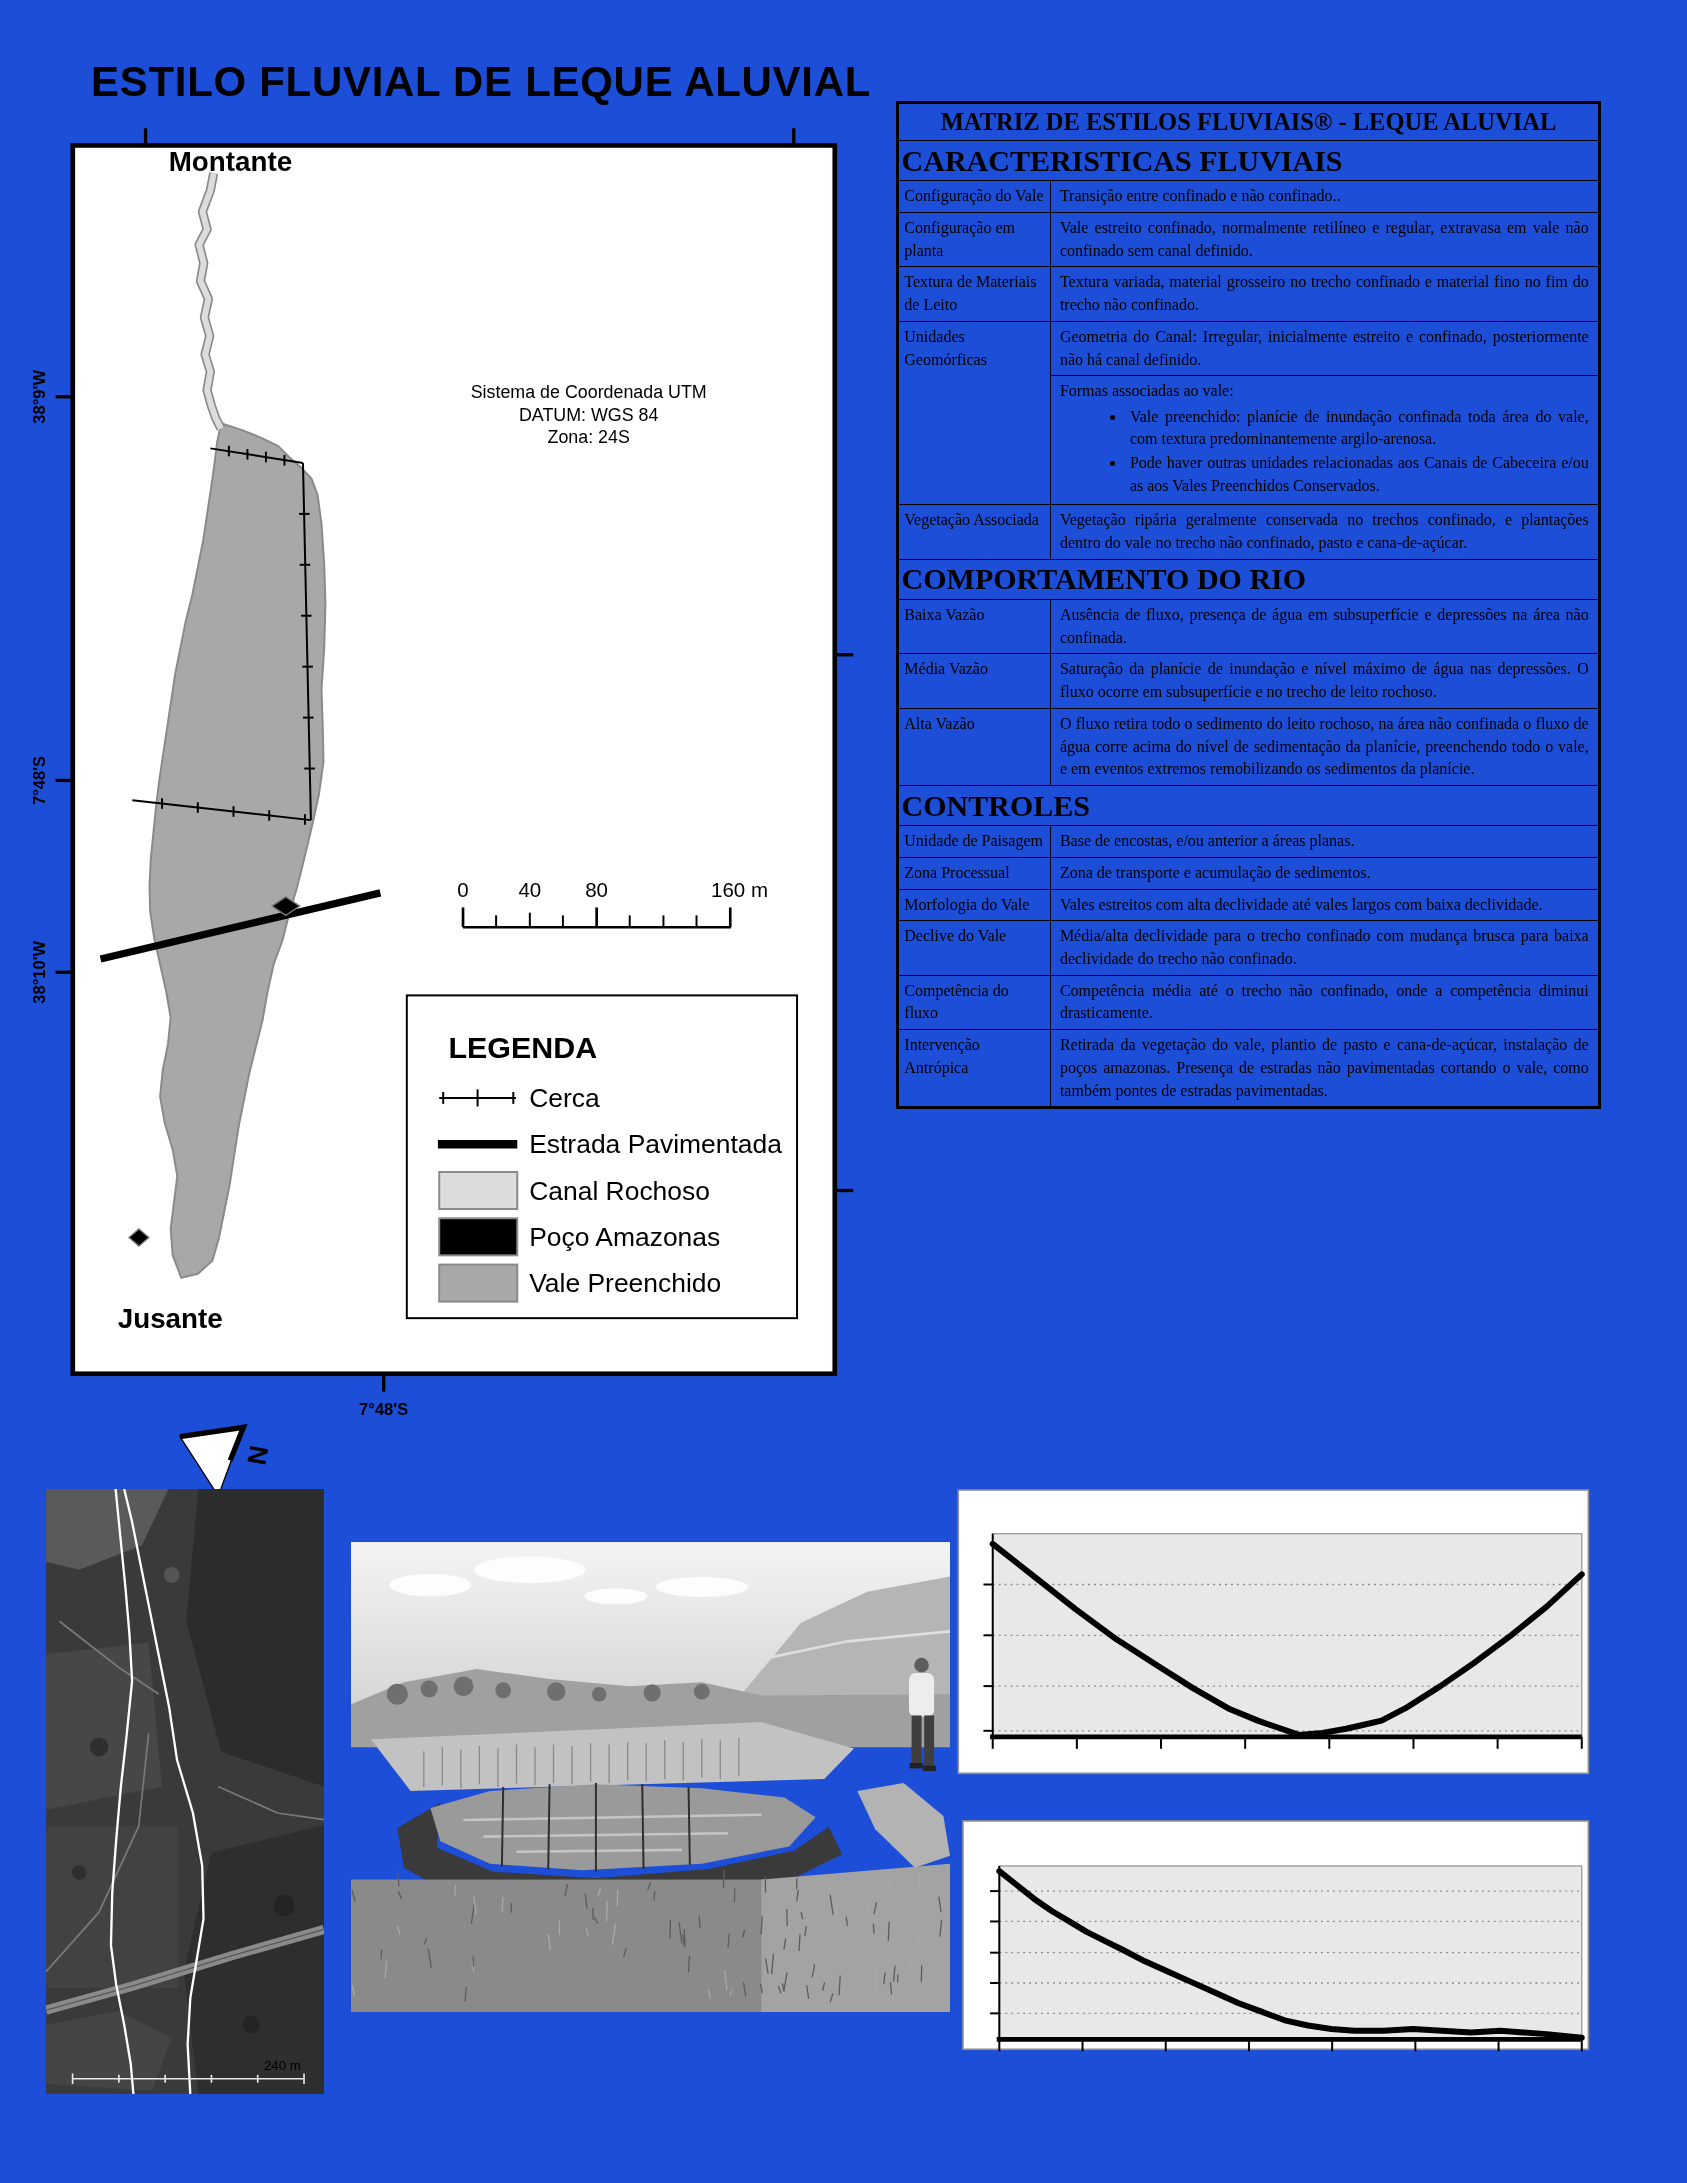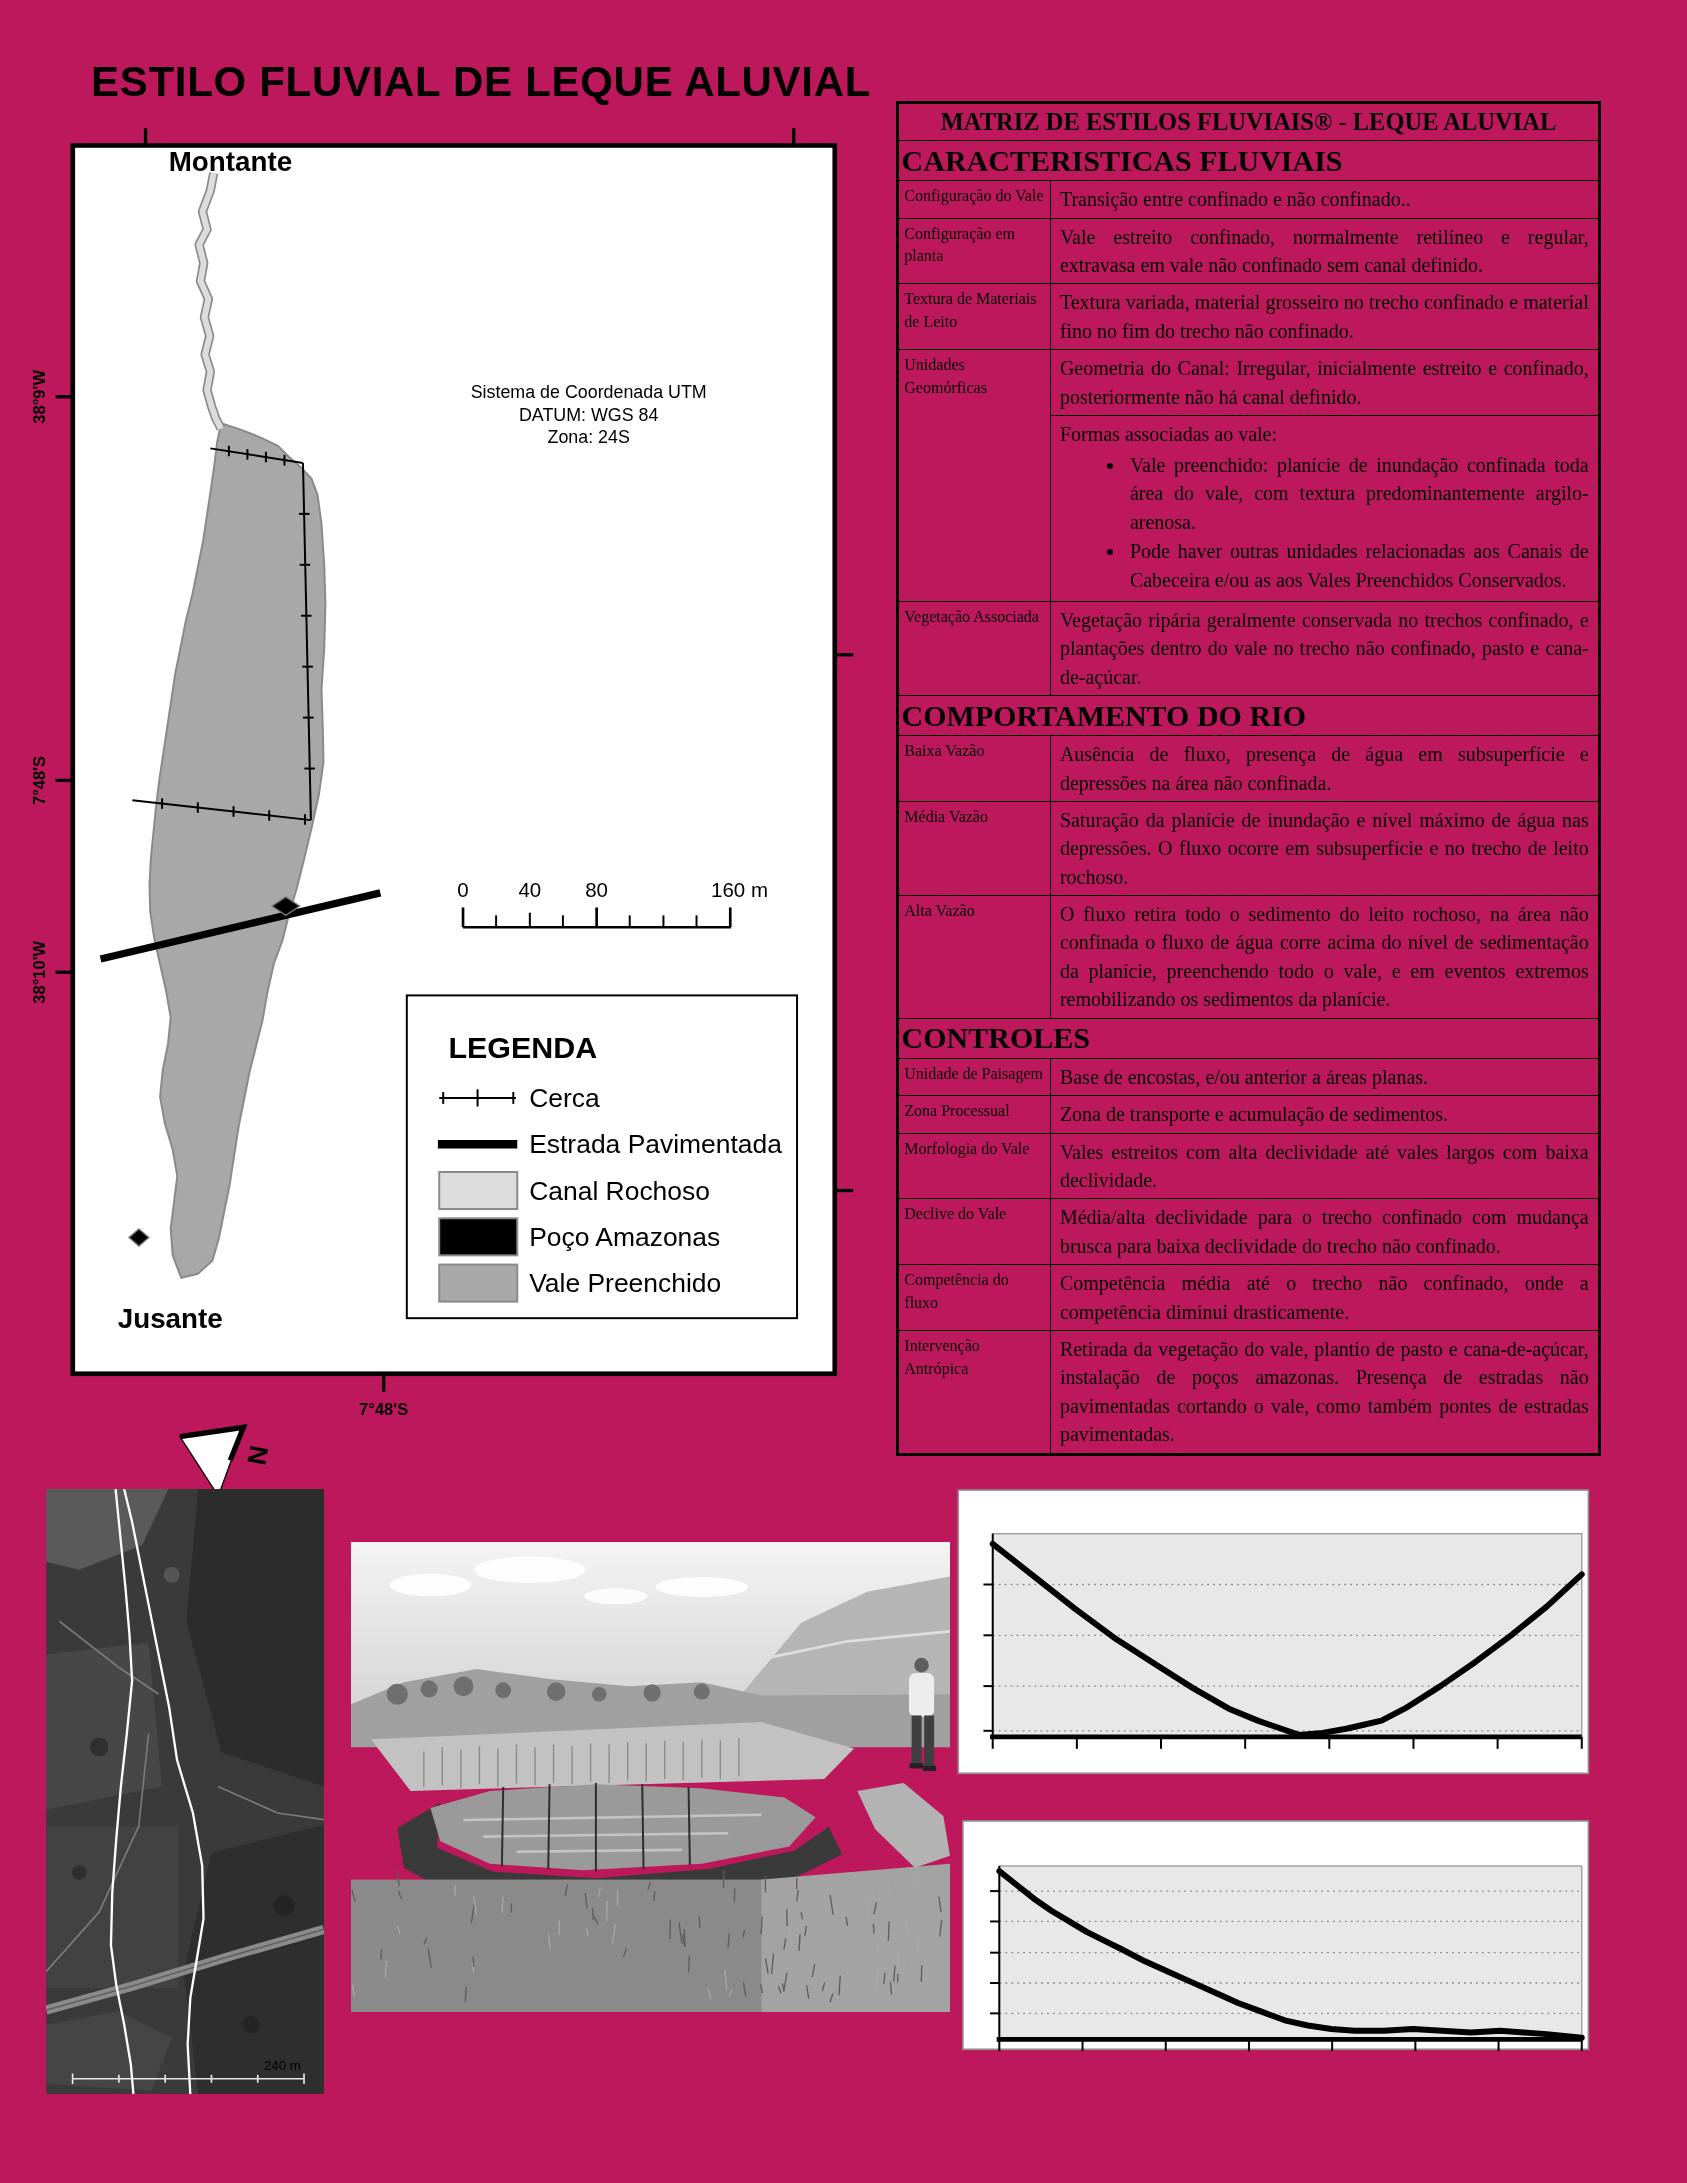--- a/index.html
+++ b/index.html
@@ -1,33 +1,33 @@
 <!DOCTYPE html>
 <html style="font-size:10.6px"><head>
 <meta charset="utf-8">
 <style>
   html,body{margin:0;padding:0;background:#ffffff;}
-  #canvas{position:relative;width:1687px;height:2183px;background:#be185d;overflow:hidden;
+  #canvas{position:relative;width:1687px;height:2183px;background:#1d4ed8;overflow:hidden;
           font-family:"Liberation Sans",sans-serif;}
   #page-title{position:absolute;left:91px;top:58px;width:827px;
               font-family:"Liberation Sans",sans-serif;font-size:42px;font-weight:bold;
               color:#000;letter-spacing:0.7px;white-space:nowrap;}
   #map-svg{position:absolute;left:0;top:119px;width:893px;height:1389px;}
   #sat-svg{position:absolute;left:46px;top:1489px;width:278px;height:605px;}
   #photo-svg{position:absolute;left:351px;top:1542px;width:599px;height:470px;}
   #charts-svg{position:absolute;left:953px;top:1482px;width:642px;height:576px;}
 
   #matrix-wrap{position:absolute;left:880px;top:101px;width:705px;}
   table.matrix{width:100%;border-collapse:collapse;border:3.3px solid #000;
                font-family:"Liberation Serif",serif;color:#000;margin-left:16px;}
   table.matrix td{border:1.3px solid #000;vertical-align:top;}
   td.title-cell{text-align:center;font-weight:bold;font-size:24.5px;padding:4px 2.6px;}
   td.section-header{text-align:left;font-weight:bold;font-size:30px;padding:2.6px;}
   td.row-label{width:140px;font-size:16px;line-height:1.42;padding:4px 5.3px;}
-  td.row-value{font-size:20px;line-height:1.42;padding:0;}
+  td.row-value{font-size:16px;line-height:1.42;padding:0;}
   .subcell{padding:4px 9.3px;}
   .subcell + .subcell{border-top:1.3px solid #000;}
   .vtext{text-align:justify;}
   ul.bullets{margin:2.6px 0 2.6px 0;padding-left:66px;}
   ul.bullets li{text-align:justify;padding-left:4px;margin:1.3px 0;}
   svg text{font-family:"Liberation Sans",sans-serif;fill:#000;}
 </style>
 </head>
 <body>
 

